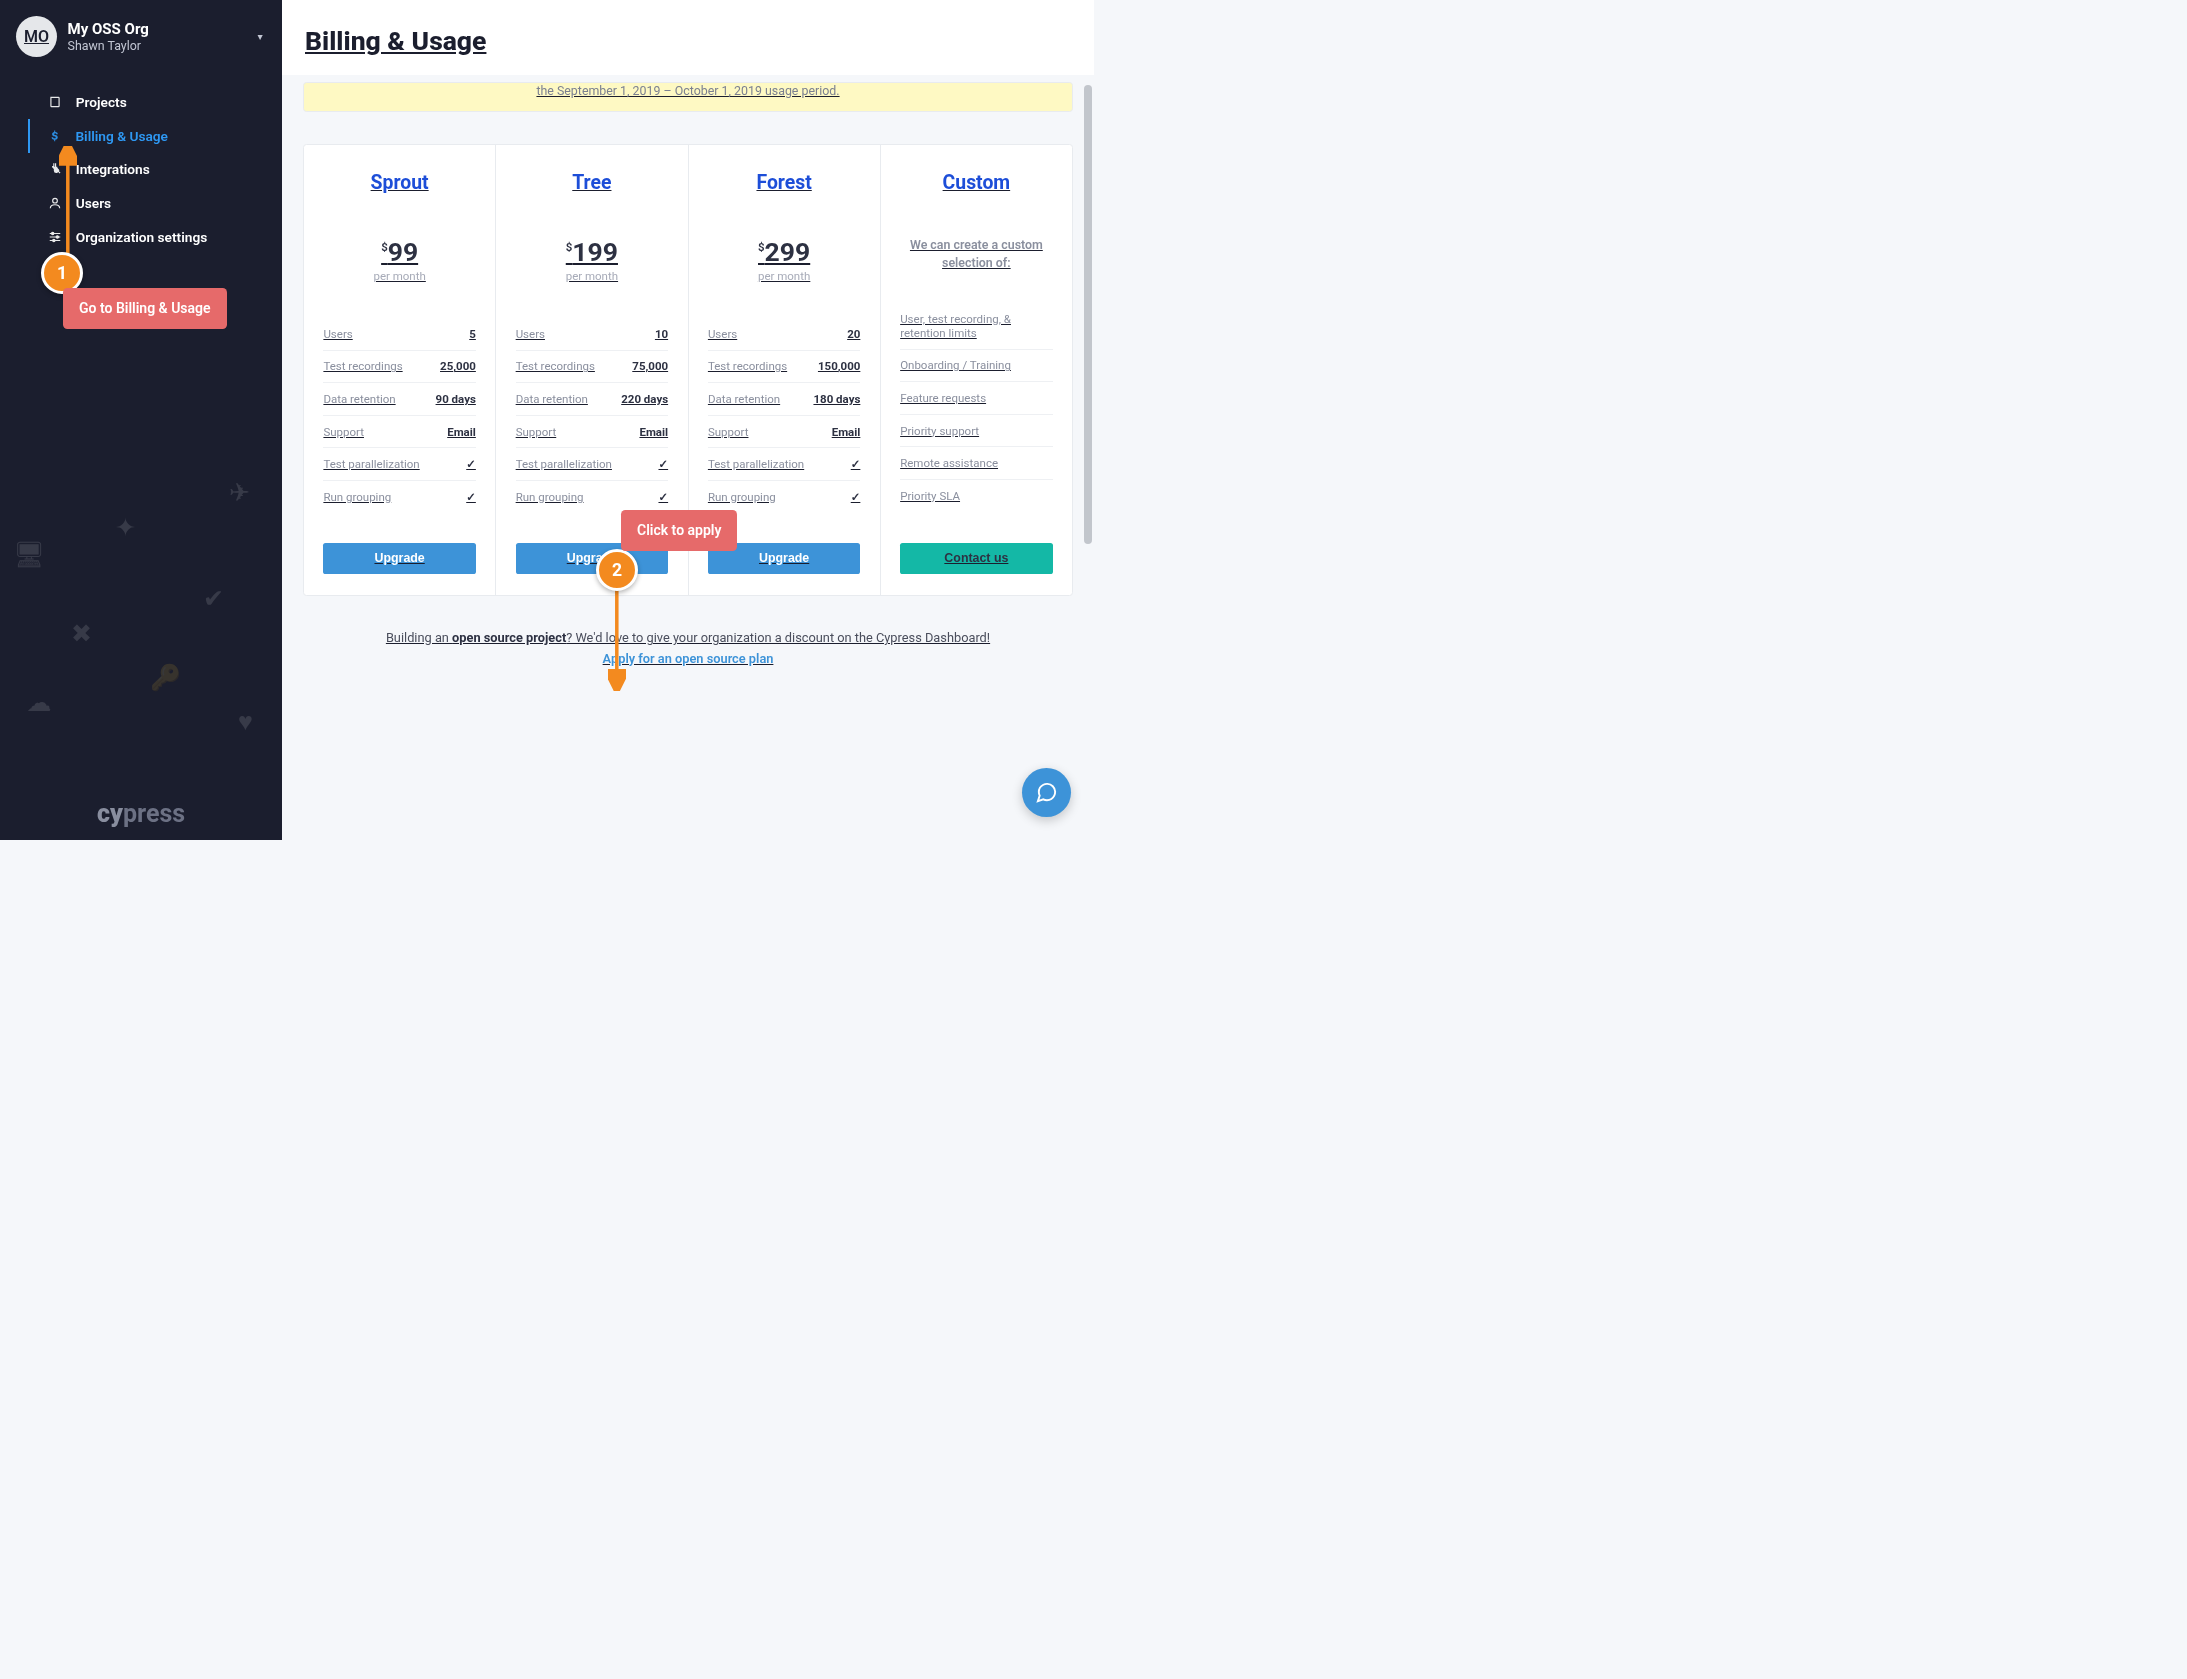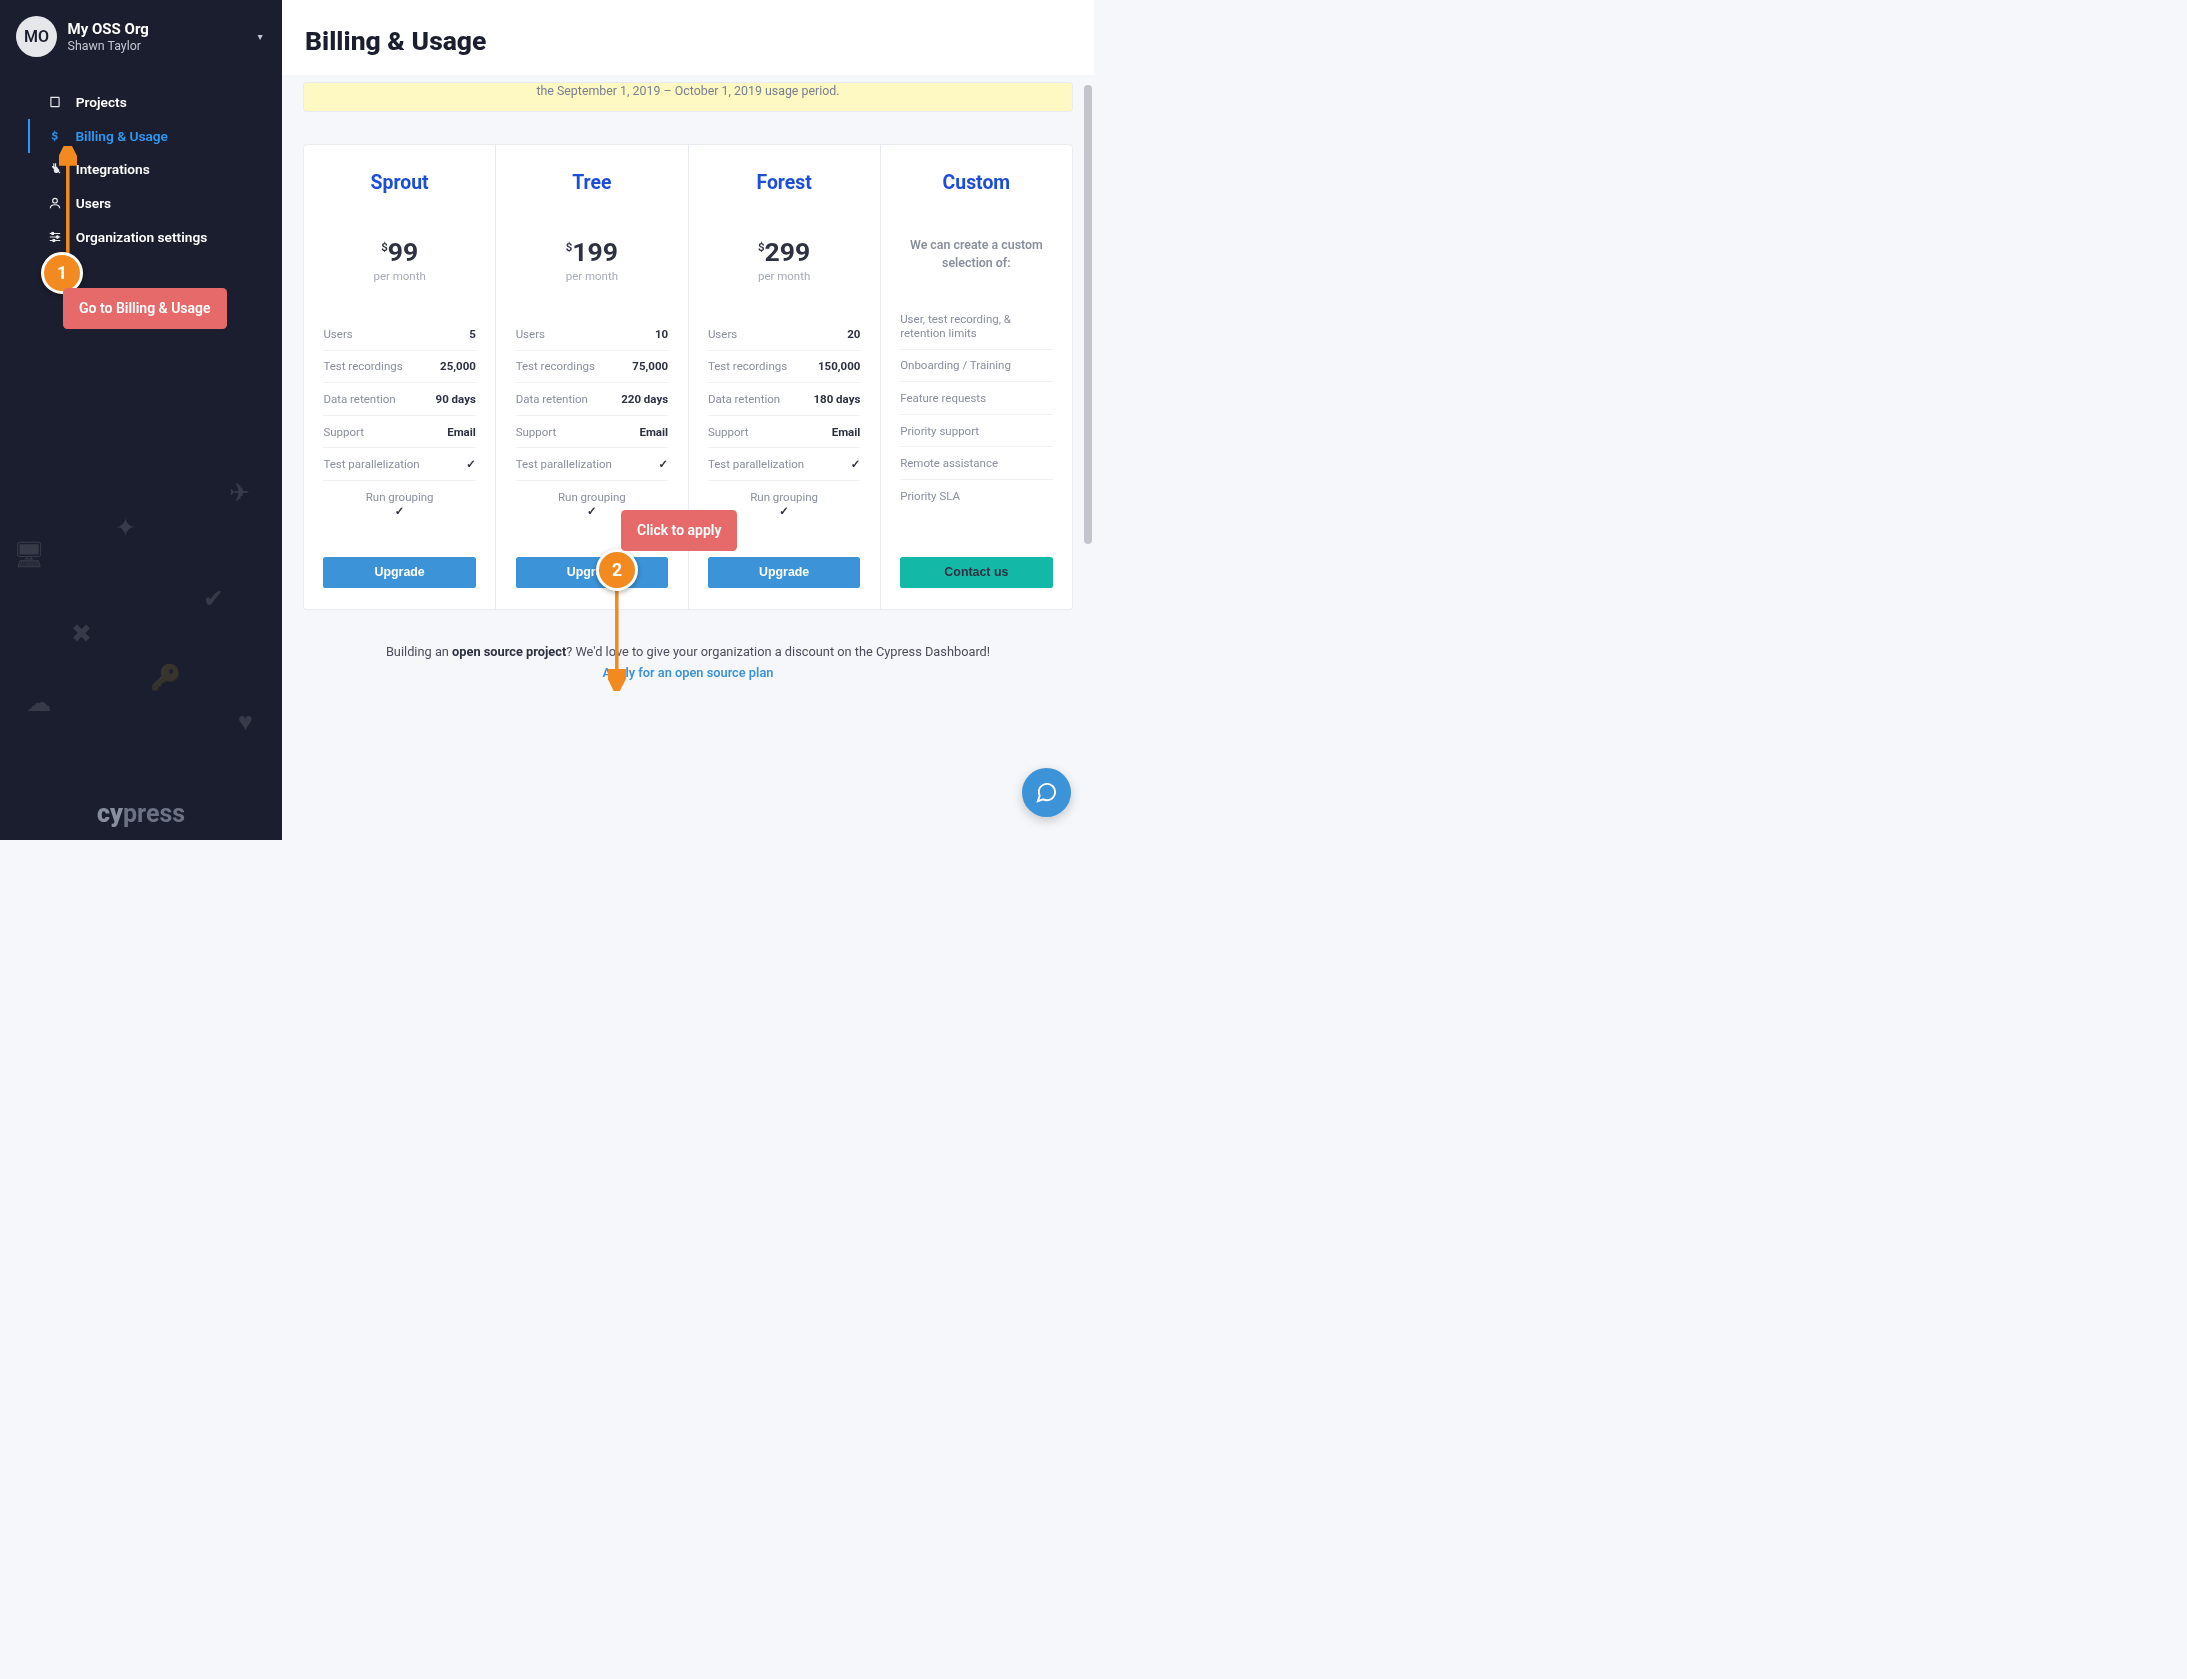--- a/index.html
+++ b/index.html
@@ -4,21 +4,21 @@
 <style>
 * { box-sizing: border-box; margin: 0; padding: 0; }
 body {
   font-family: -apple-system, BlinkMacSystemFont, "Segoe UI", Roboto, Helvetica, Arial, sans-serif;
   background: #f5f7fa;
   color: #1b1e2e;
   width: 1094px;
   height: 840px;
   overflow: hidden;
 }
-.app { display: flex; height: 100%; }
+.app { display: flex; height: 100%; text-decoration: underline; }
 
 .sidebar {
   width: 282px;
   background: #1b1e2e;
   color: #fff;
   position: relative;
   display: flex;
   flex-direction: column;
 }
 .org-header {
@@ -136,21 +136,21 @@
 .plan-period { text-align: center; color: #a7abb8; font-size: 11.5px; margin-top: 1.8px; }
 .feature-list { margin-top: 35px; }
 .feature-row {
   display: flex;
   justify-content: space-between;
   align-items: center;
   padding: 8.8px 0;
   border-bottom: 0.9px solid #eef0f3;
   font-size: 11.5px;
 }
-.feature-row:last-child { border-bottom: none; flex-direction: column; }
+.feature-row:last-child { border-bottom: none; }
 .feature-label { color: #8a8f9e; }
 .feature-value { color: #2d3142; font-weight: 700; }
 .check { color: #2d3142; font-weight: 900; }
 .plan-action { margin-top: auto; padding-top: 30px; }
 .btn {
   display: block;
   width: 100%;
   padding: 8.8px 0;
   text-align: center;
   font-weight: 600;

